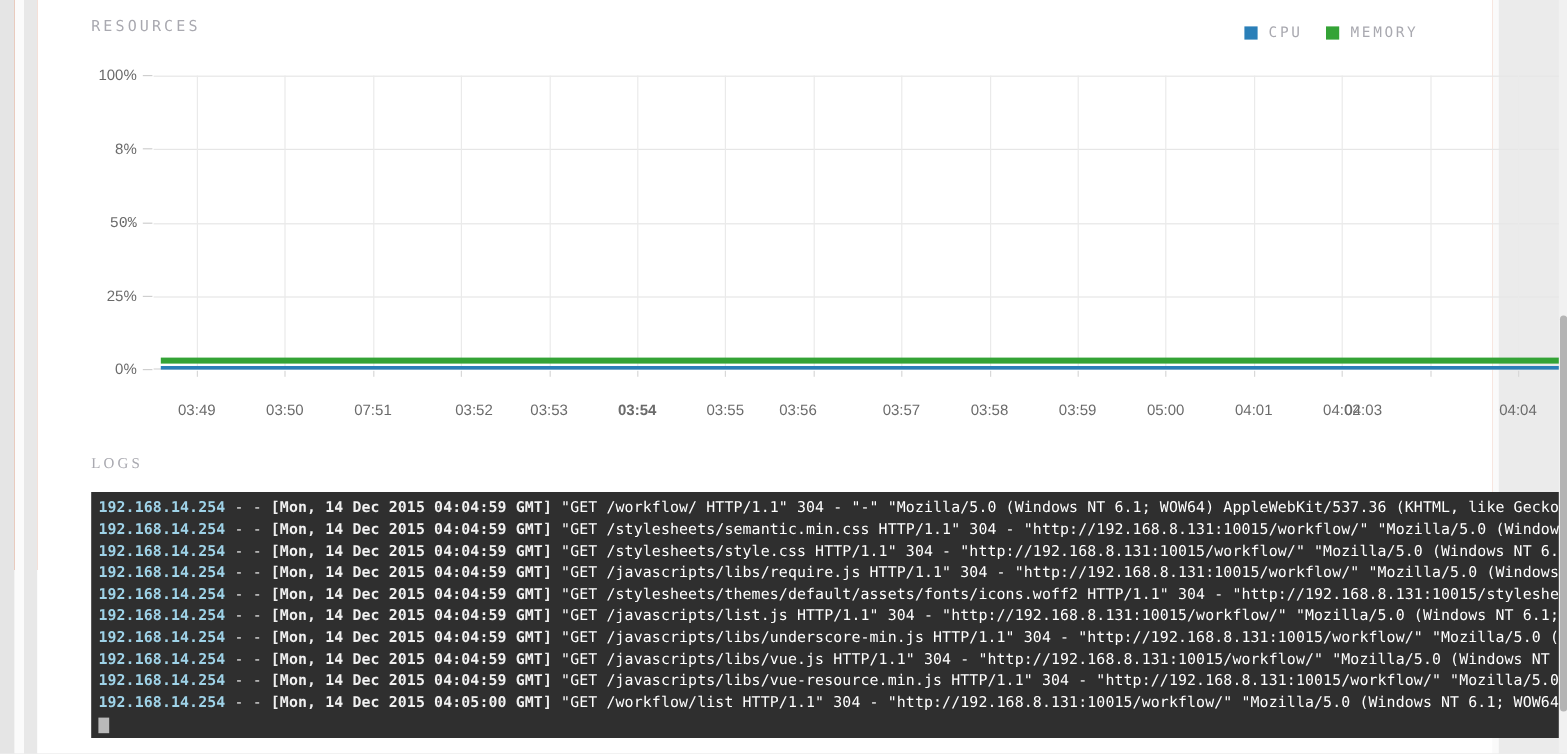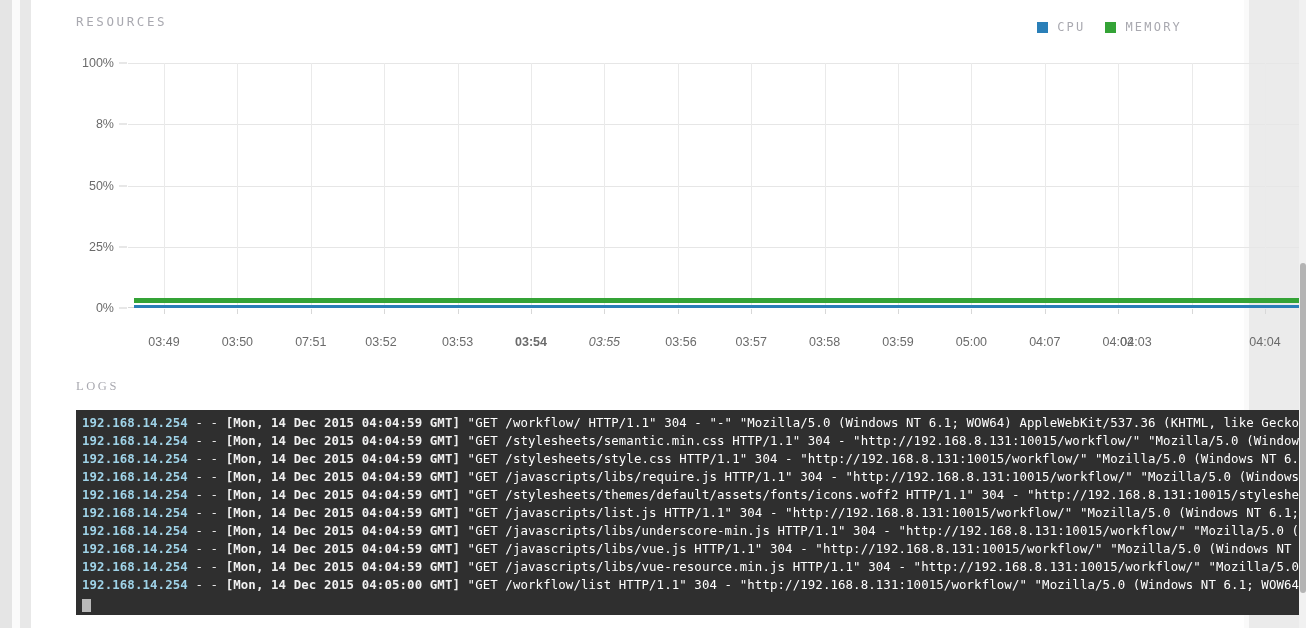--- a/index.html
+++ b/index.html
@@ -175,65 +175,65 @@
       <div class="plot" id="plot">
         <div class="axis-base"></div>
       <div class="grid-h" style="top: 0px;"></div>
           <div class="ytick-dash" style="top: 0px; left: -9px;"></div>
           <div class="ytick" style="top: 0px; left: -62px; right: auto;">100%</div>
           <div class="grid-h" style="top: 61.25px;"></div>
           <div class="ytick-dash" style="top: 61.25px; left: -9px;"></div>
           <div class="ytick" style="top: 61.25px; left: -62px; right: auto;">8%</div>
           <div class="grid-h" style="top: 122.5px;"></div>
           <div class="ytick-dash" style="top: 122.5px; left: -9px;"></div>
-          <div class="ytick" style="top: 122.5px; left: -62px; right: auto;">50%</div>
+          <div class="ytick" style="top: 122.5px; left: -62px; right: auto; font-family: Liberation Mono, monospace;">50%</div>
           <div class="grid-h" style="top: 183.75px;"></div>
           <div class="ytick-dash" style="top: 183.75px; left: -9px;"></div>
           <div class="ytick" style="top: 183.75px; left: -62px; right: auto;">25%</div>
           <div class="ytick-dash" style="top: 245px; left: -9px;"></div>
           <div class="ytick" style="top: 245px; left: -62px; right: auto;">0%</div>
           <div class="grid-v" style="left: 36px;"></div>
           <div class="xtick-mark" style="left: 36px;"></div>
           <div class="xtick" style="left: 36px;">03:49</div>
           <div class="grid-v" style="left: 109.4px;"></div>
           <div class="xtick-mark" style="left: 109.4px;"></div>
           <div class="xtick" style="left: 109.4px;">03:50</div>
           <div class="grid-v" style="left: 182.8px;"></div>
           <div class="xtick-mark" style="left: 182.8px;"></div>
           <div class="xtick" style="left: 182.8px;">07:51</div>
           <div class="grid-v" style="left: 256.2px;"></div>
           <div class="xtick-mark" style="left: 256.2px;"></div>
-          <div class="xtick" style="left: 253px;">03:52</div>
+          <div class="xtick" style="left: 267px;">03:52</div>
           <div class="grid-v" style="left: 329.6px;"></div>
           <div class="xtick-mark" style="left: 329.6px;"></div>
           <div class="xtick" style="left: 329.6px;">03:53</div>
           <div class="grid-v" style="left: 403px;"></div>
           <div class="xtick-mark" style="left: 403px;"></div>
           <div class="xtick" style="left: 403px; font-weight: bold;">03:54</div>
           <div class="grid-v" style="left: 476.4px;"></div>
           <div class="xtick-mark" style="left: 476.4px;"></div>
-          <div class="xtick" style="left: 476.4px; font-style: italic;">03:55</div>
+          <div class="xtick" style="left: 476.4px;">03:55</div>
           <div class="grid-v" style="left: 549.8px;"></div>
           <div class="xtick-mark" style="left: 549.8px;"></div>
-          <div class="xtick" style="left: 553px;">03:56</div>
+          <div class="xtick" style="left: 537px;">03:56</div>
           <div class="grid-v" style="left: 623.2px;"></div>
           <div class="xtick-mark" style="left: 623.2px;"></div>
           <div class="xtick" style="left: 623.2px;">03:57</div>
           <div class="grid-v" style="left: 696.6px;"></div>
           <div class="xtick-mark" style="left: 696.6px;"></div>
           <div class="xtick" style="left: 696.6px;">03:58</div>
           <div class="grid-v" style="left: 770px;"></div>
           <div class="xtick-mark" style="left: 770px;"></div>
           <div class="xtick" style="left: 770px;">03:59</div>
           <div class="grid-v" style="left: 843.4px;"></div>
           <div class="xtick-mark" style="left: 843.4px;"></div>
           <div class="xtick" style="left: 843.4px;">05:00</div>
           <div class="grid-v" style="left: 916.8px;"></div>
           <div class="xtick-mark" style="left: 916.8px;"></div>
-          <div class="xtick" style="left: 916.8px;">04:07</div>
+          <div class="xtick" style="left: 916.8px;">04:01</div>
           <div class="grid-v" style="left: 990.2px;"></div>
           <div class="xtick-mark" style="left: 990.2px;"></div>
           <div class="xtick" style="left: 990.2px;">04:02</div>
           <div class="grid-v" style="left: 1063.6px;"></div>
           <div class="xtick-mark" style="left: 1063.6px;"></div>
           <div class="xtick" style="left: 1008px;">04:03</div>
           <div class="grid-v" style="left: 1137px;"></div>
           <div class="xtick-mark" style="left: 1137px;"></div>
           <div class="xtick" style="left: 1137px;">04:04</div>
           <div class="series-line" style="background: rgb(42, 127, 184); top: 242px; left: 6px; width: 1248px; height: 3px;"></div>

